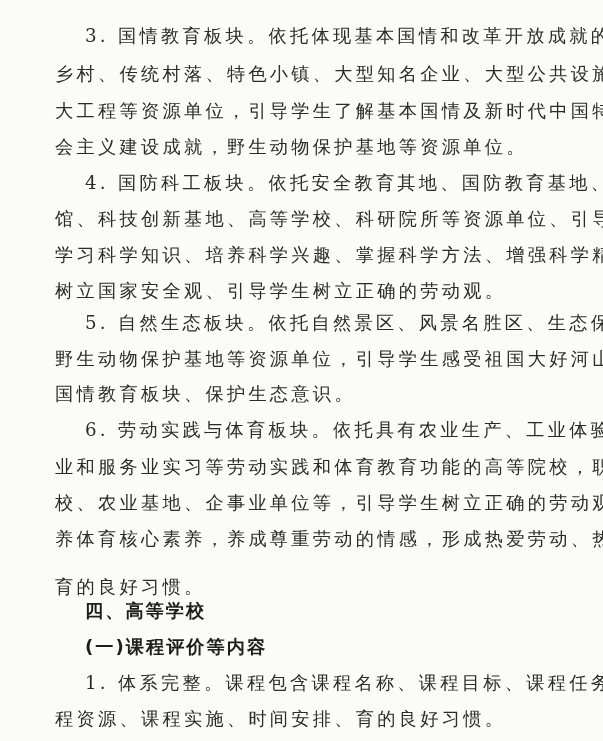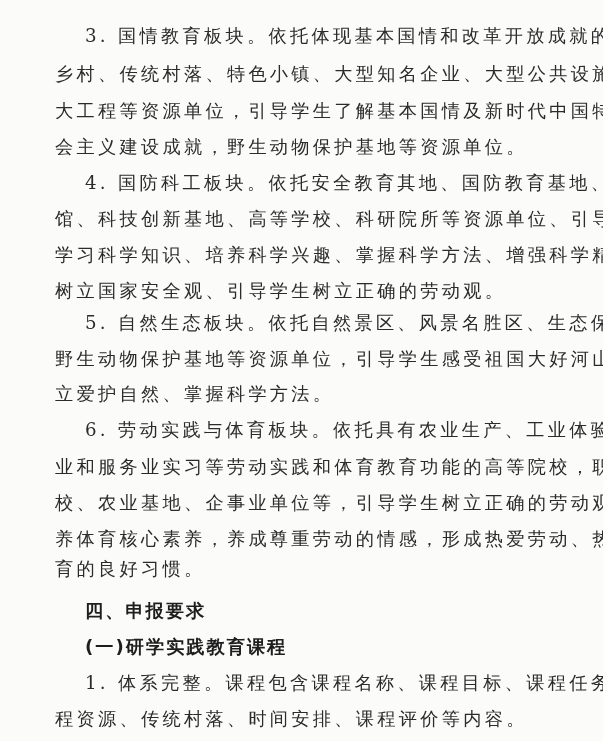--- a/index.html
+++ b/index.html
@@ -36,33 +36,33 @@
   <div>
     <div class="line indent" style="top:172px">4. 国防科工板块。依托安全教育其地、国防教育基地、科技</div>
     <div class="line" style="top:208px">馆、科技创新基地、高等学校、科研院所等资源单位、引导学生</div>
     <div class="line" style="top:244px">学习科学知识、培养科学兴趣、掌握科学方法、增强科学精神、</div>
     <div class="line" style="top:280px">树立国家安全观、引导学生树立正确的劳动观。</div>
   </div>
 
   <div>
     <div class="line indent" style="top:312px">5. 自然生态板块。依托自然景区、风景名胜区、生态保护区、</div>
     <div class="line" style="top:348px">野生动物保护基地等资源单位，引导学生感受祖国大好河山，树</div>
-    <div class="line" style="top:383px">立爱护自然、掌握科学方法。</div>
+    <div class="line" style="top:383px">国情教育板块、保护生态意识。</div>
   </div>
 
   <div>
     <div class="line indent" style="top:419px">6. 劳动实践与体育板块。依托具有农业生产、工业体验，商</div>
     <div class="line" style="top:456px">业和服务业实习等劳动实践和体育教育功能的高等院校，职业院</div>
     <div class="line" style="top:492px">校、农业基地、企事业单位等，引导学生树立正确的劳动观，培</div>
     <div class="line" style="top:528px">养体育核心素养，养成尊重劳动的情感，形成热爱劳动、热爱体</div>
-    <div class="line" style="top:558px">育的良好习惯。</div>
+    <div class="line" style="top:576px">育的良好习惯。</div>
   </div>
 
-  <div class="line indent bold" style="top:600px">四、申报要求</div>
+  <div class="line indent bold" style="top:600px">四、高等学校</div>
 
-  <div class="line indent bold" style="top:636px">(一)研学实践教育课程</div>
+  <div class="line indent bold" style="top:636px">(一)课程评价等内容</div>
 
   <div>
     <div class="line indent" style="top:672px">1. 体系完整。课程包含课程名称、课程目标、课程任务、课</div>
-    <div class="line" style="top:708px">程资源、传统村落、时间安排、课程评价等内容。</div>
+    <div class="line" style="top:708px">程资源、课程实施、时间安排、育的良好习惯。</div>
   </div>
 
 </div>
 
 </body></html>

